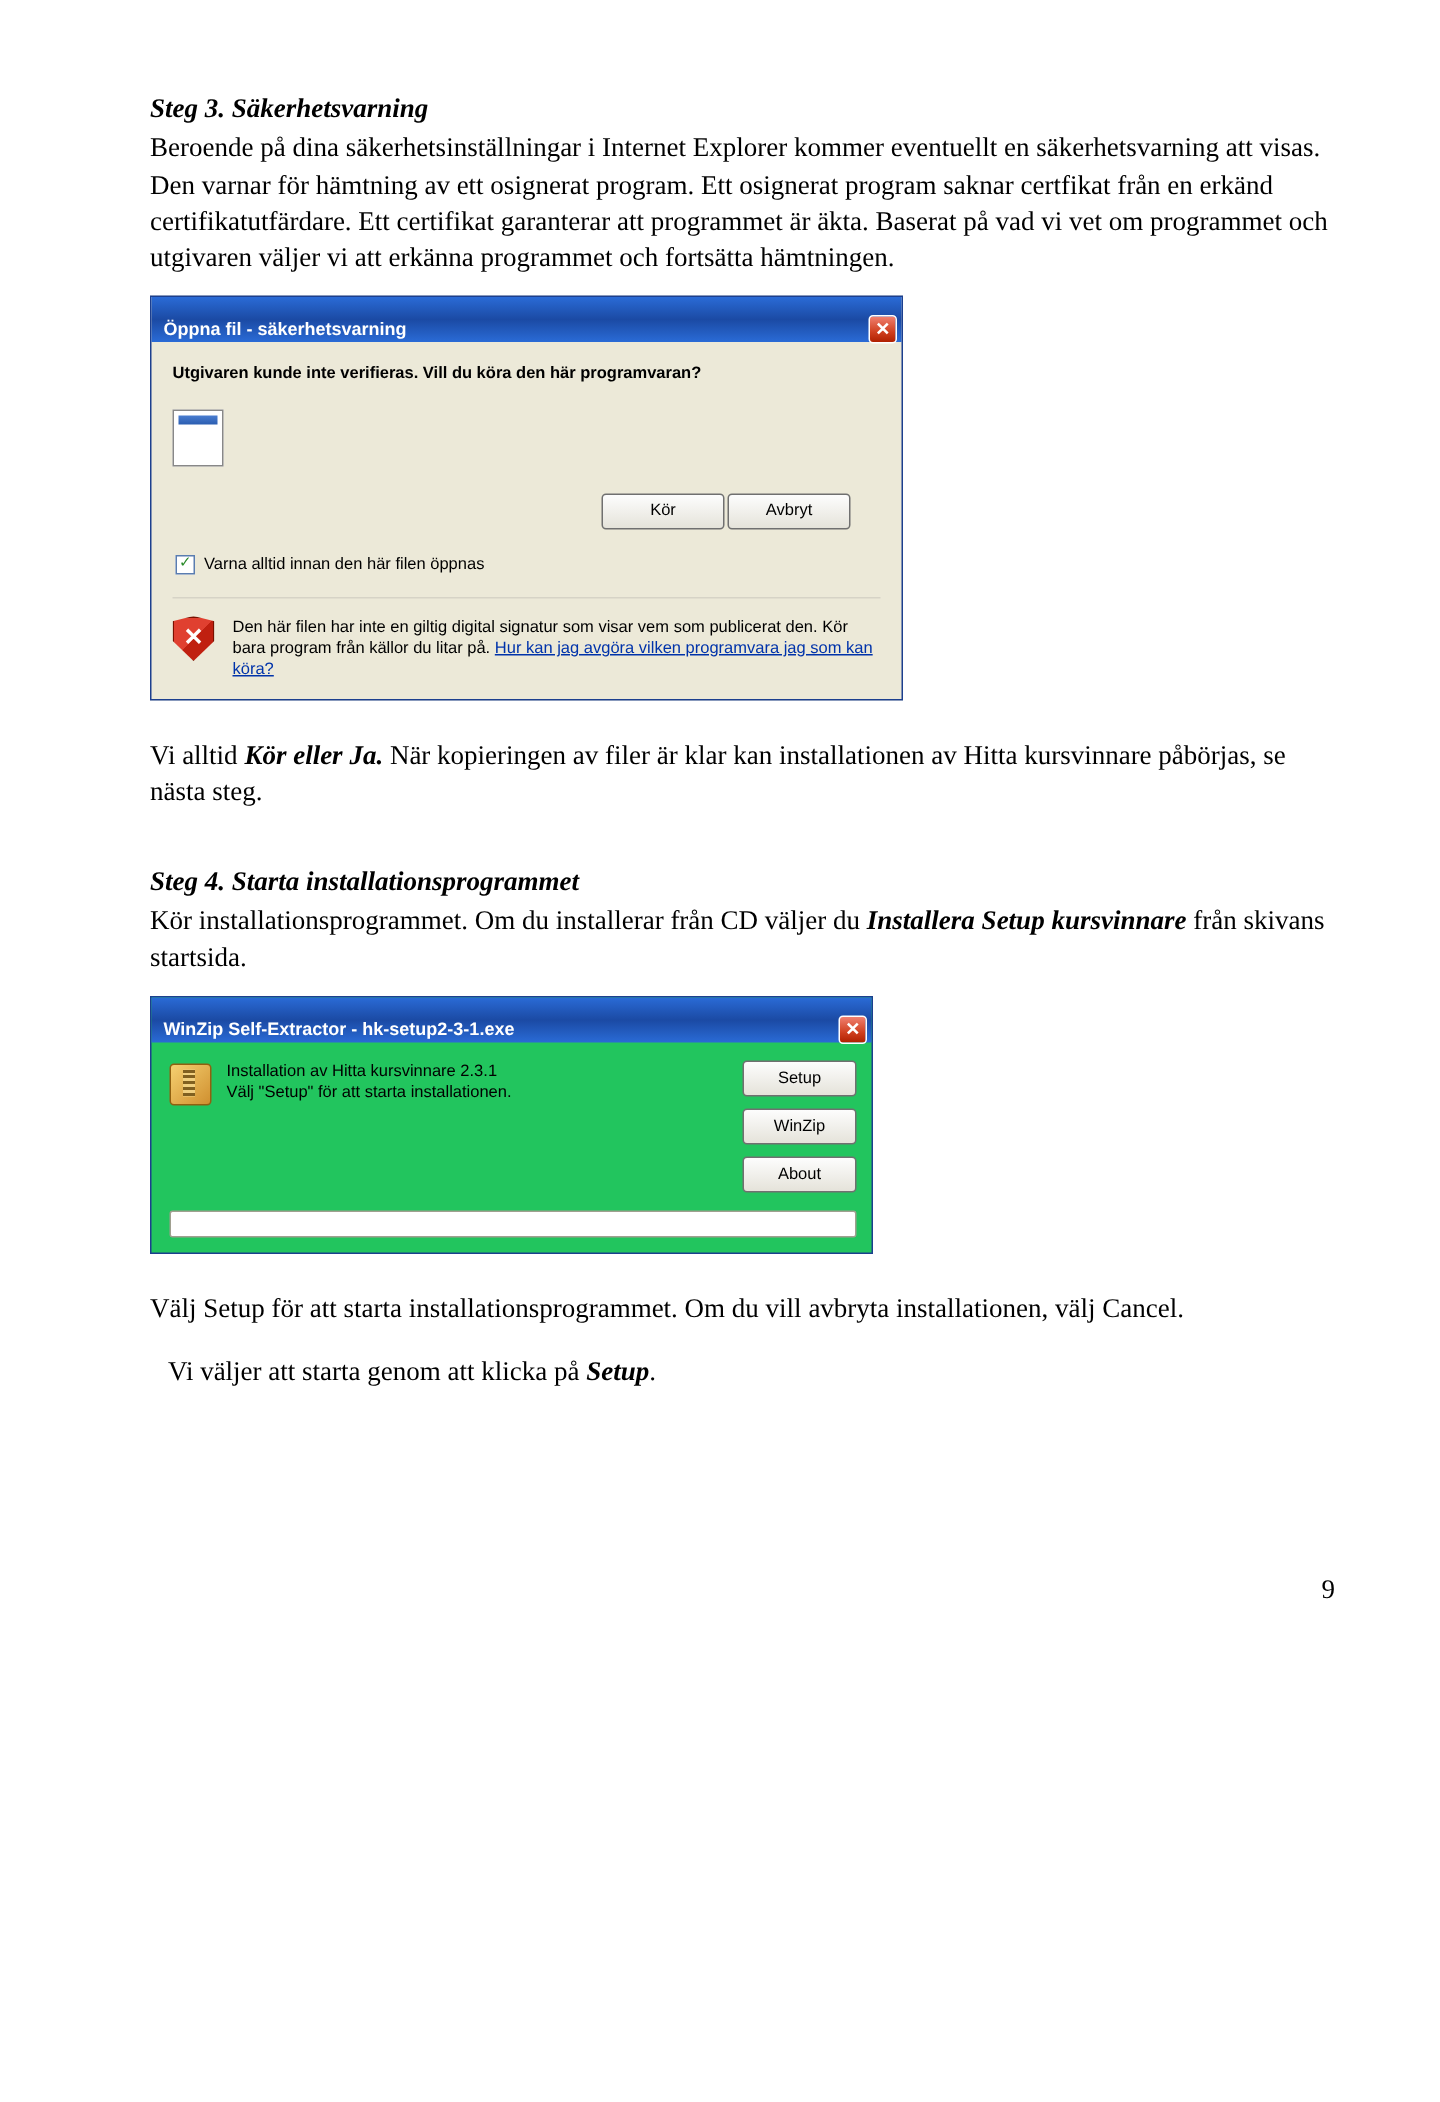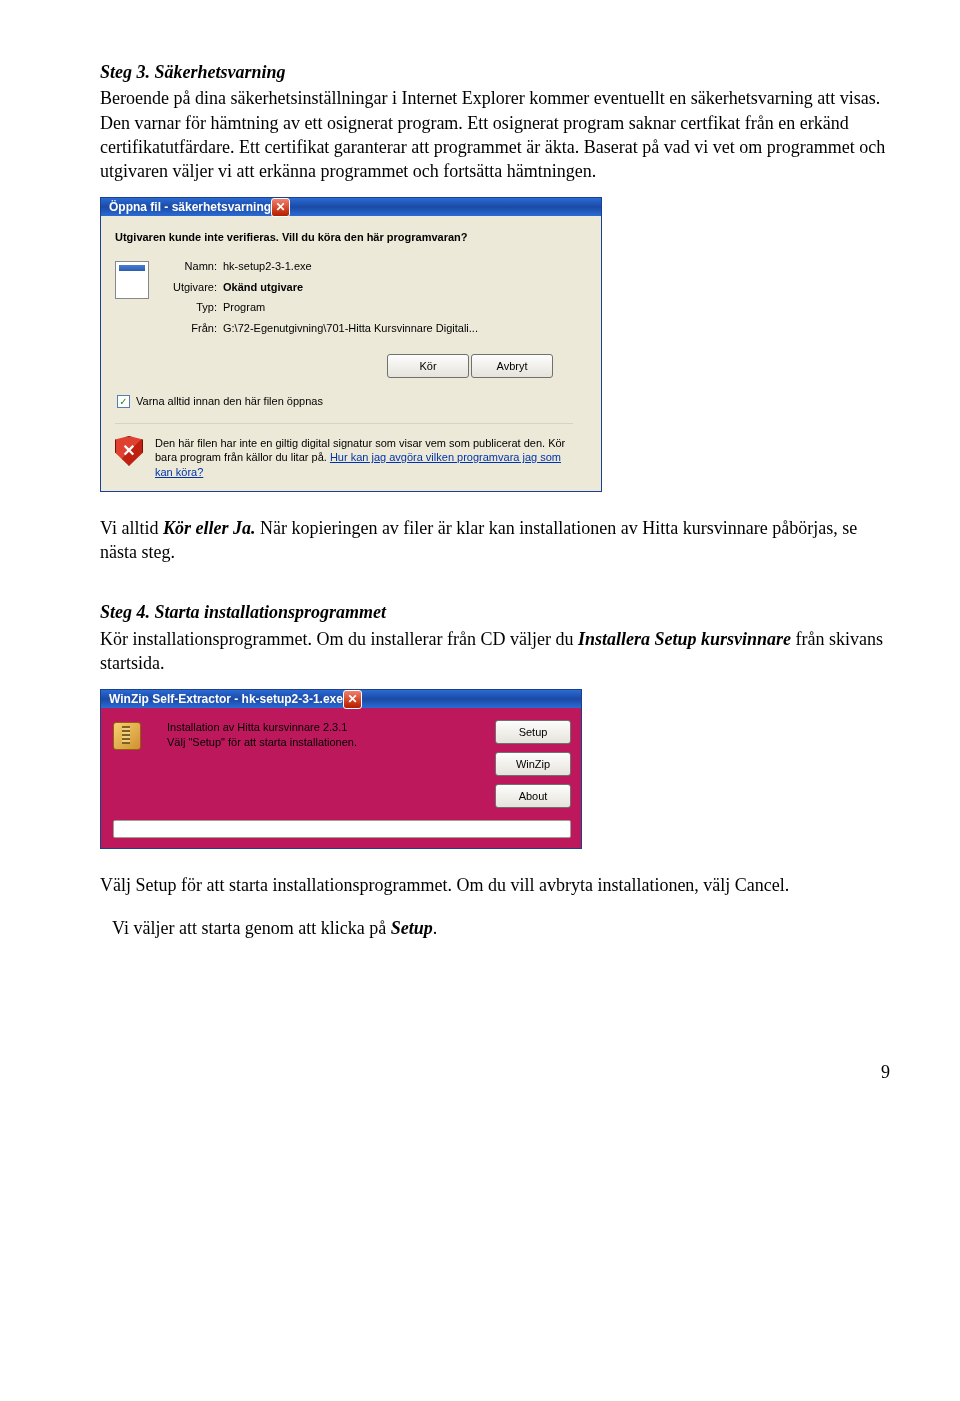--- a/index.html
+++ b/index.html
@@ -30,44 +30,44 @@
     border: 1px solid #1c3f8e;
     margin: 14px 0 24px 0;
     font-family: Tahoma, Arial, sans-serif;
     font-size: 11px;
     background: #ece9d8;
     color: #000;
   }
   .titlebar {
     display: flex;
     align-items: center;
-    justify-content: flex-start;
+    justify-content: space-between;
     height: 18px;
     background: linear-gradient(to bottom, #2a6bd6 0%, #1b4aa4 50%, #2a6bd6 100%);
     color: #fff;
-    padding: 0 3px 0 8px;
+    padding: 12px 3px 0 8px;
     font-weight: bold;
     font-size: 12px;
   }
   .closebtn {
     width: 19px;
     height: 19px;
     background: linear-gradient(to bottom, #f08070 0%, #d04020 60%, #b02000 100%);
     border: 1px solid #fff;
     border-radius: 3px;
     color: #fff;
     display: flex;
     align-items: center;
     justify-content: center;
     font-weight: bold;
     font-size: 12px;
     box-sizing: border-box;
   }
   .d1-body {
-    padding: 14px 28px 12px 14px;
+    padding: 14px 14px 12px 14px;
   }
   .d1-question {
     font-weight: bold;
     margin-bottom: 14px;
     font-size: 11px;
     line-height: 1.3;
   }
   .d1-info {
     display: flex;
     gap: 14px;
@@ -149,26 +149,26 @@
   .warn-text { font-size: 11px; line-height: 1.3; }
   .warn-text .link { color: #0033aa; text-decoration: underline; }
 
   
   .dialog2 {
     width: 480px;
     border: 1px solid #1c3f8e;
     margin: 14px 0 24px 0;
     font-family: Tahoma, Arial, sans-serif;
     font-size: 11px;
-    background: #be185d;
+    background: #22c55e;
   }
   .d2-body {
     display: flex;
     padding: 12px 10px 12px 12px;
-    gap: 26px;
+    gap: 10px;
     align-items: flex-start;
   }
   .wz-icon {
     width: 26px; height: 26px;
     background: linear-gradient(135deg, #f5d070, #d09030);
     border: 1px solid #906010;
     border-radius: 3px;
     position: relative;
     margin-top: 2px;
   }
@@ -207,30 +207,20 @@
 
 <div class="dialog1">
   <div class="titlebar">
     <span>Öppna fil - säkerhetsvarning</span>
     <div class="closebtn">✕</div>
   </div>
   <div class="d1-body">
     <div class="d1-question">Utgivaren kunde inte verifieras. Vill du köra den här programvaran?</div>
     <div class="d1-info">
       <div class="app-icon"></div>
-      <div class="kv-grid">
-        <div class="k">Namn:</div>
-        <div>hk-setup2-3-1.exe</div>
-        <div class="k">Utgivare:</div>
-        <div class="bold">Okänd utgivare</div>
-        <div class="k">Typ:</div>
-        <div>Program</div>
-        <div class="k">Från:</div>
-        <div>G:\72-Egenutgivning\701-Hitta Kursvinnare Digitali...</div>
-      </div>
     </div>
     <div class="d1-buttons">
       <div class="xp-btn">Kör</div>
       <div class="xp-btn">Avbryt</div>
     </div>
     <div class="cb-row">
       <div class="checkbox">✓</div>
       <span>Varna alltid innan den här filen öppnas</span>
     </div>
     <div class="divider"></div>

